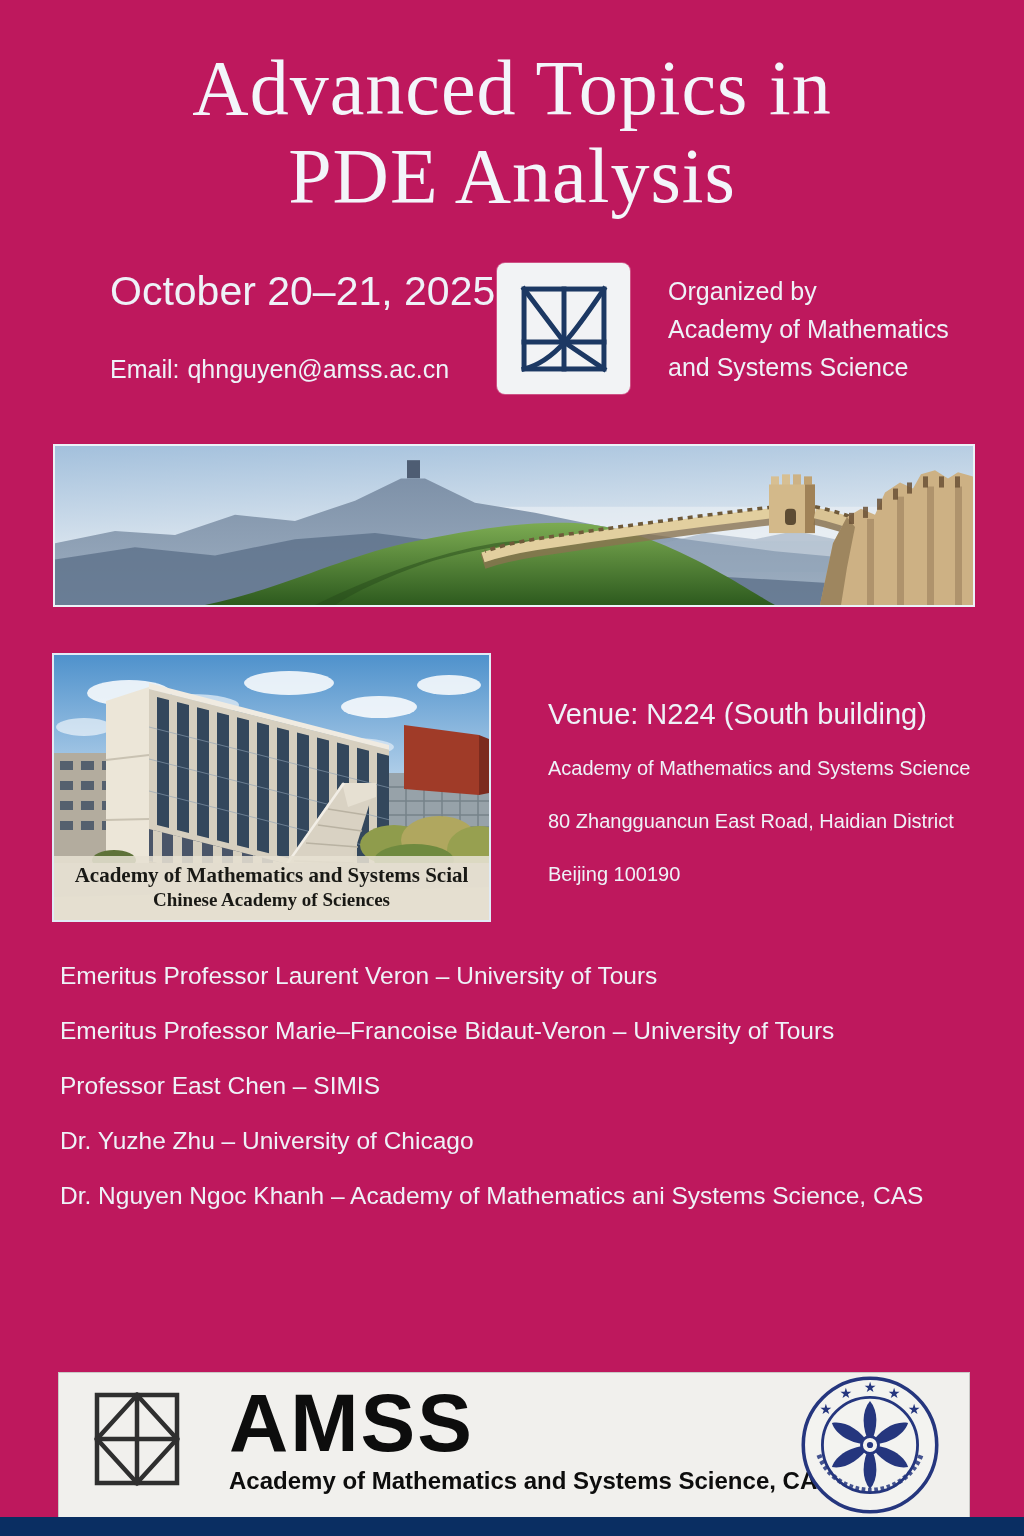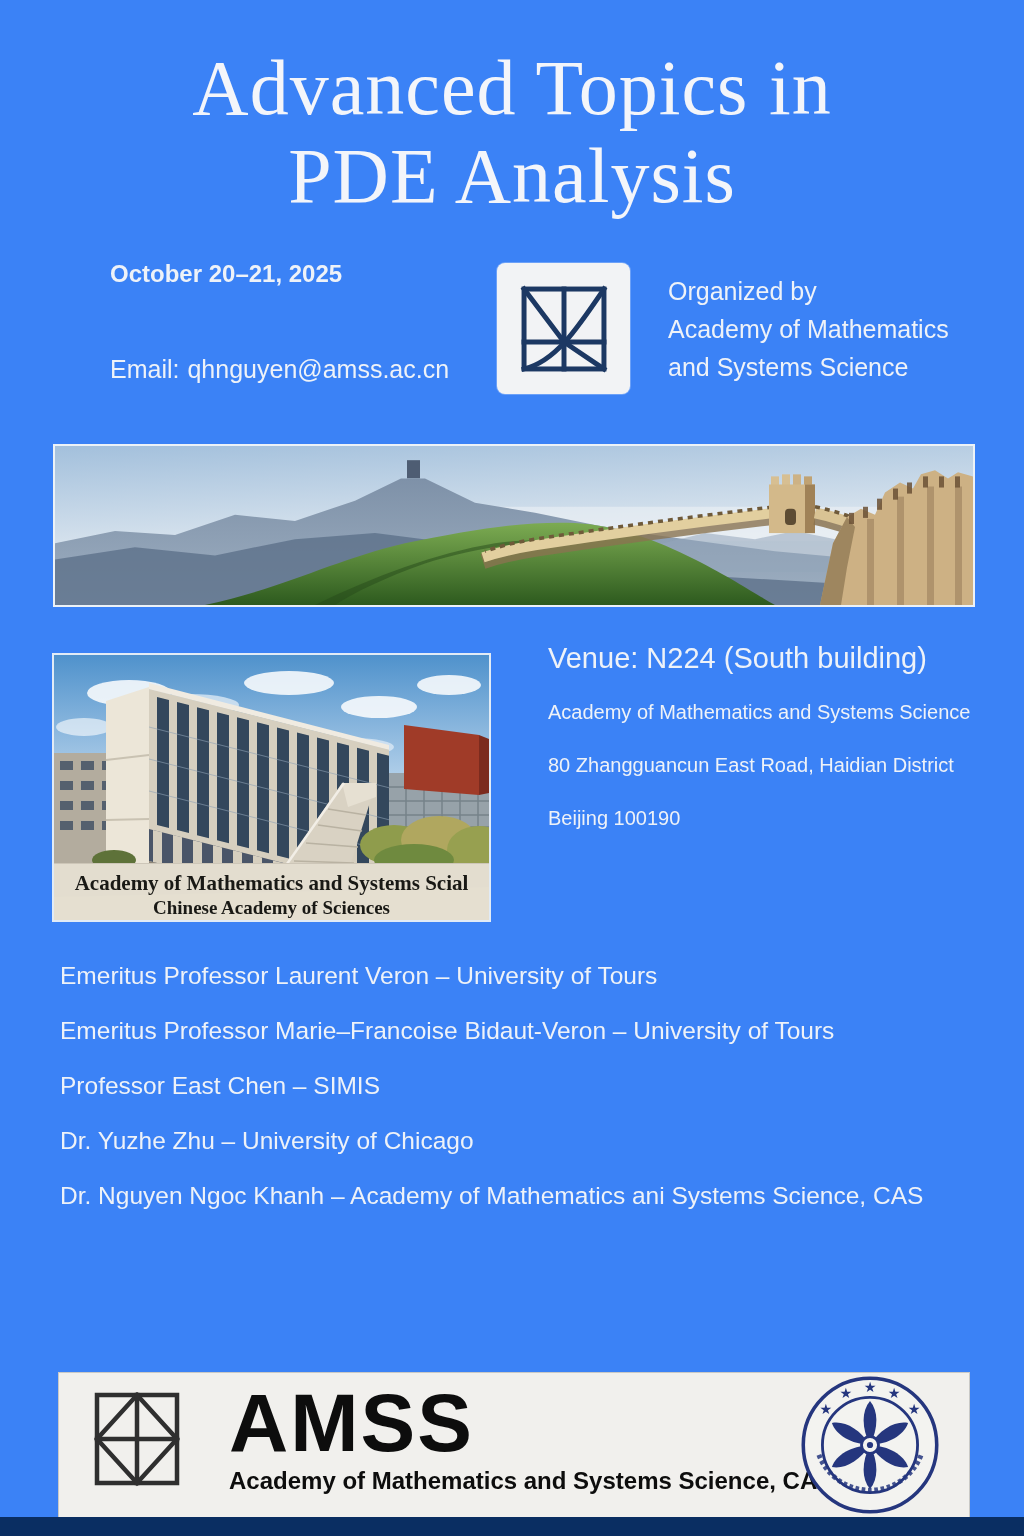--- a/index.html
+++ b/index.html
@@ -1,45 +1,45 @@
 <!DOCTYPE html>
 <html><head>
 <meta charset="utf-8">
 <style>
   html,body{margin:0;padding:0;background:#0a2e62;}
-  .poster{position:relative;width:1024px;height:1536px;background:#3b82f6;overflow:hidden;
+  .poster{position:relative;width:1024px;height:1536px;background:#be185d;overflow:hidden;
           font-family:"Liberation Sans",sans-serif;color:#eef2f8;}
 
   
   .title{position:absolute;top:44px;left:0;width:1024px;text-align:center;
          font-family:"Liberation Serif",serif;font-weight:400;font-size:78px;line-height:88px;
          color:#f3f5fa;letter-spacing:1px;}
-  .date{position:absolute;left:110px;top:260px;font-size:24px;font-weight:700;}
+  .date{position:absolute;left:110px;top:268px;font-size:41px;font-weight:400;}
   .email{position:absolute;left:110px;top:355px;font-size:25px;}
   .email .lbl{margin-right:8px;}
   .org-logo{position:absolute;left:497px;top:263px;width:133px;height:131px;background:#f2f3f5;
             border-radius:8px;display:flex;align-items:center;justify-content:center;
             box-shadow:0 0 0 1px rgba(255,255,255,.25);}
   .organized{position:absolute;left:668px;top:272px;font-size:25px;line-height:38px;}
 
   
   .banner{position:absolute;left:53px;top:444px;width:918px;height:159px;
           border:2px solid rgba(243,246,250,.9);background:#aec7de;}
   .banner svg{display:block;width:100%;height:100%;}
   .building{position:absolute;left:52px;top:653px;width:435px;height:265px;
             border:2px solid rgba(243,246,250,.85);background:#7aaede;}
   .building svg{display:block;width:100%;height:100%;}
-  .building-caption{position:absolute;left:0;bottom:0;width:100%;padding:6px 0 0 0;
+  .building-caption{position:absolute;left:0;bottom:0;width:100%;padding:6px 0 8px 0;
             background:rgba(230,224,210,.88);text-align:center;
             font-family:"Liberation Serif",serif;font-weight:700;color:#191915;}
   .building-caption .c1{font-size:21px;line-height:26px;}
   .building-caption .c2{font-size:19px;line-height:24px;}
 
   
-  .venue{position:absolute;left:548px;top:642px;}
+  .venue{position:absolute;left:548px;top:698px;}
   .venue-title{font-size:29px;font-weight:500;margin-bottom:26px;}
   .venue-line{font-size:20px;margin-bottom:30px;}
 
   
   .speakers{position:absolute;left:60px;top:962px;width:930px;}
   .speakers-heading{font-size:31px;font-weight:500;margin-bottom:38px;}
   .speaker{font-size:24.5px;height:55px;}
 
   
   .footer{position:absolute;left:58px;top:1372px;width:912px;height:186px;background:#f1f0ed;

